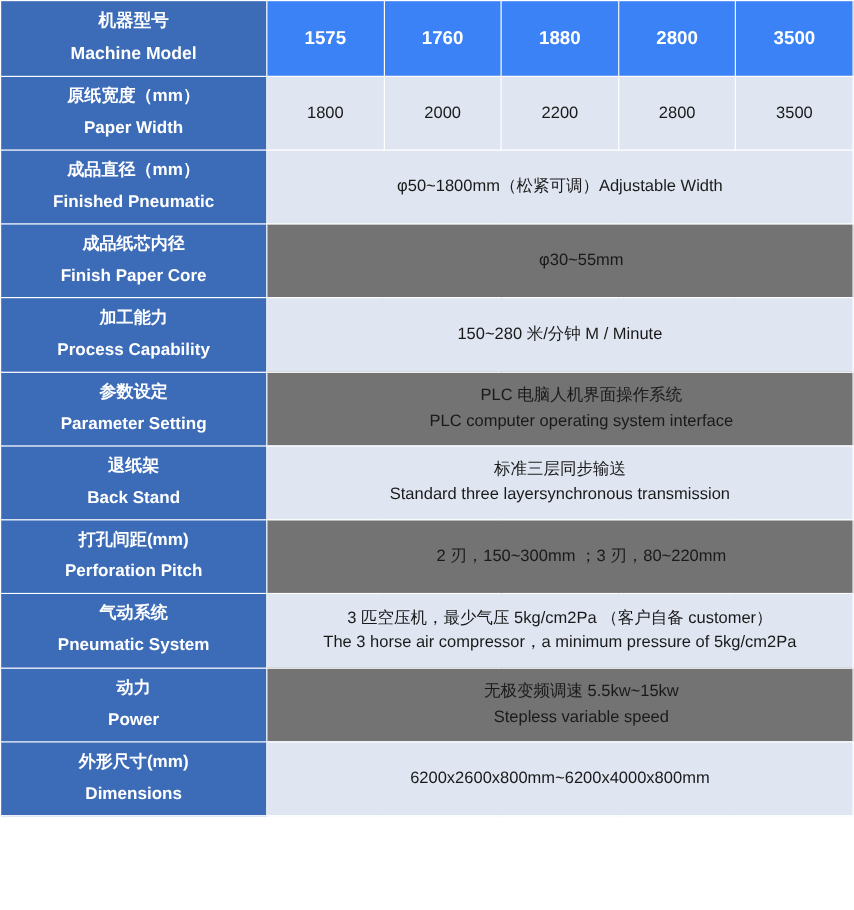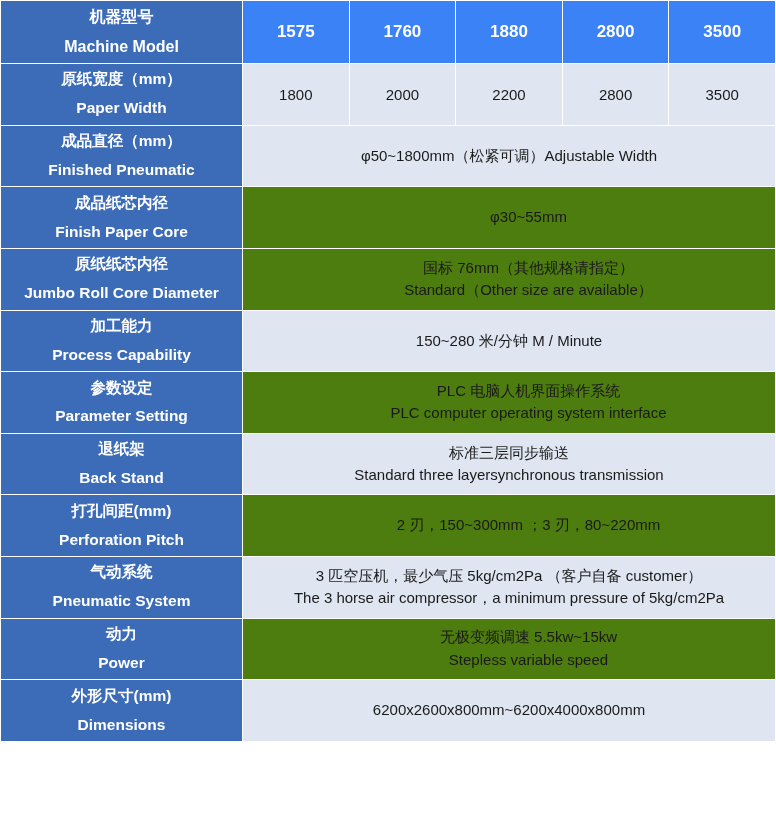--- a/index.html
+++ b/index.html
@@ -52,21 +52,21 @@
     color: #ffffff;
     font-weight: bold;
     font-size: 17px;
   }
   .value-cell {
     background: #dfe6f2;
     color: #1a1a1a;
     font-size: 15px;
   }
   .value-cell.alt {
-    background: #4d7c0f;
+    background: #737373;
     padding-left: 45px;
   }
   .value-cell .line {
     display: block;
     line-height: 1.5;
   }
   .width-cell {
     font-size: 15px;
   }
 </style>
@@ -113,30 +113,20 @@
       <td class="label-cell">
         <span class="cn">成品纸芯内径</span>
         <span class="en">Finish Paper Core</span>
       </td>
       <td class="value-cell alt" colspan="5">
         <span class="line">φ30~55mm</span>
       </td>
     </tr>
 
 
-    <tr>
-      <td class="label-cell">
-        <span class="cn">原纸纸芯内径</span>
-        <span class="en">Jumbo Roll Core Diameter</span>
-      </td>
-      <td class="value-cell alt" colspan="5">
-        <span class="line">国标 76mm（其他规格请指定）</span>
-        <span class="line">Standard（Other size are available）</span>
-      </td>
-    </tr>
 
     <tr>
       <td class="label-cell">
         <span class="cn">加工能力</span>
         <span class="en">Process Capability</span>
       </td>
       <td class="value-cell" colspan="5">
         <span class="line">150~280 米/分钟 M / Minute</span>
       </td>
     </tr>

